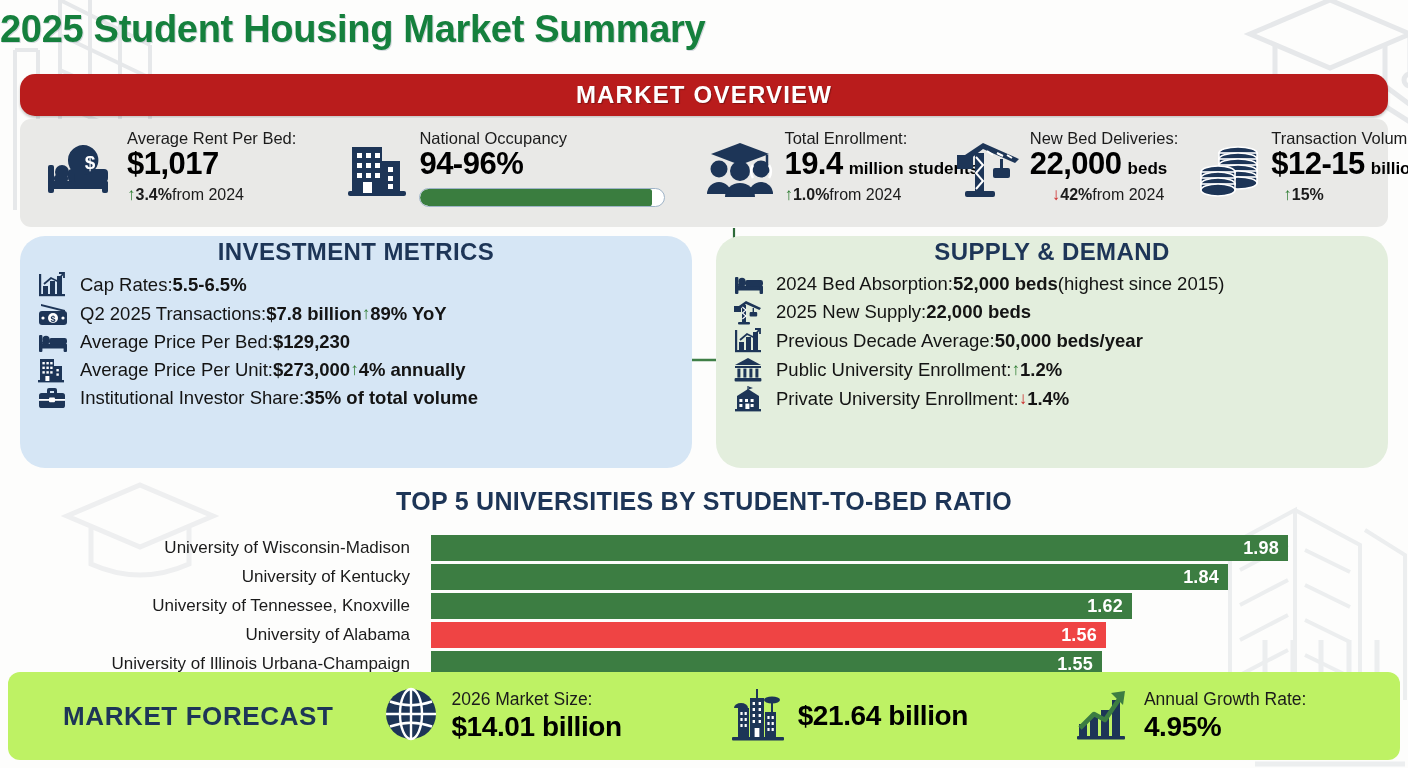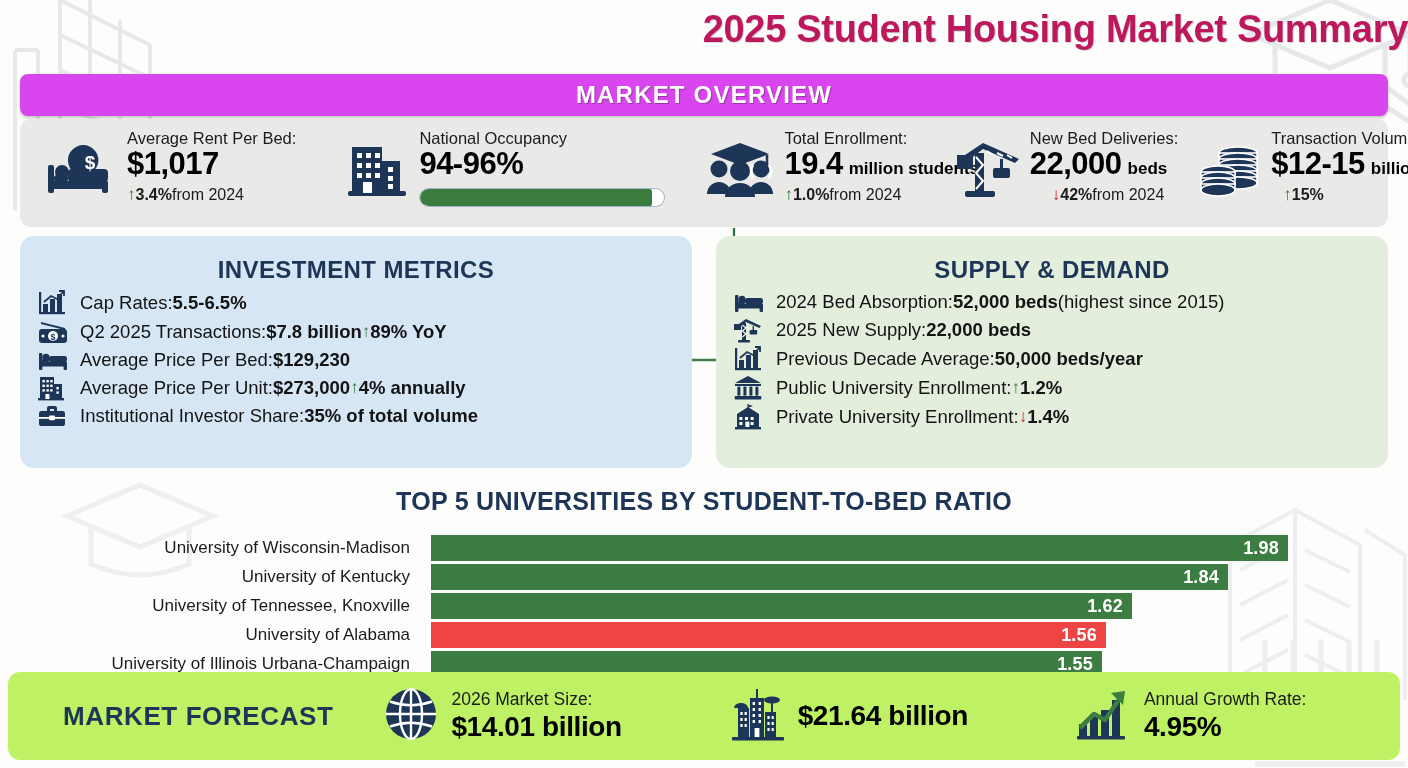--- a/index.html
+++ b/index.html
@@ -15,33 +15,33 @@
     background: #fdfdfc;
     overflow: hidden;
   }
   
   .wm { position: absolute; pointer-events: none; opacity: 1; }
   .wm svg { display: block; }
 
   
   .page-title {
     position: absolute; left: 0; top: 8px; width: 1408px;
-    text-align: right;
+    text-align: left;
     font-size: 38px; font-weight: bold;
-    color: #be185d;
+    color: #15803d;
     letter-spacing: -0.3px;
     text-shadow: 1px 1px 0 rgba(160,170,185,.45);
   }
 
   
   .overview-bar {
     position: absolute; left: 20px; top: 74px;
     width: 1368px; height: 42px;
-    background: #d946ef;
-    border-radius: 8px;
+    background: #b91c1c;
+    border-radius: 15px;
     display: flex; align-items: center; justify-content: center;
     box-shadow: 0 2px 3px rgba(0,0,0,.22);
   }
   .overview-bar span {
     color: #ffffff; font-size: 24px; font-weight: bold;
     letter-spacing: 1.2px;
     text-shadow: 1px 1px 1px rgba(0,0,0,.3);
   }
 
   
@@ -88,22 +88,22 @@
     background: #ffffff; border: 1px solid #9fb4c8;
     margin-top: 6px; overflow: hidden;
   }
   .progress-fill {
     height: 100%; background: #3a7d3f; border-radius: 10px 3px 3px 10px;
   }
 
   
   .panel {
     position: absolute; top: 236px; height: 232px;
-    border-radius: 14px;
-    padding: 20px 18px 0 18px;
+    border-radius: 25px;
+    padding: 2px 18px 0 18px;
   }
   .panel-left  { left: 20px;  width: 672px; background: #d6e6f5; }
   .panel-right { left: 716px; width: 672px; background: #e3eedd; }
   .panel-title {
     text-align: center; font-size: 24px; font-weight: bold;
     color: #1d3557; letter-spacing: .4px; margin-bottom: 6px;
   }
   .panel-list { display: flex; flex-direction: column; gap: 3px; }
   .panel-item {
     display: flex; align-items: center;

